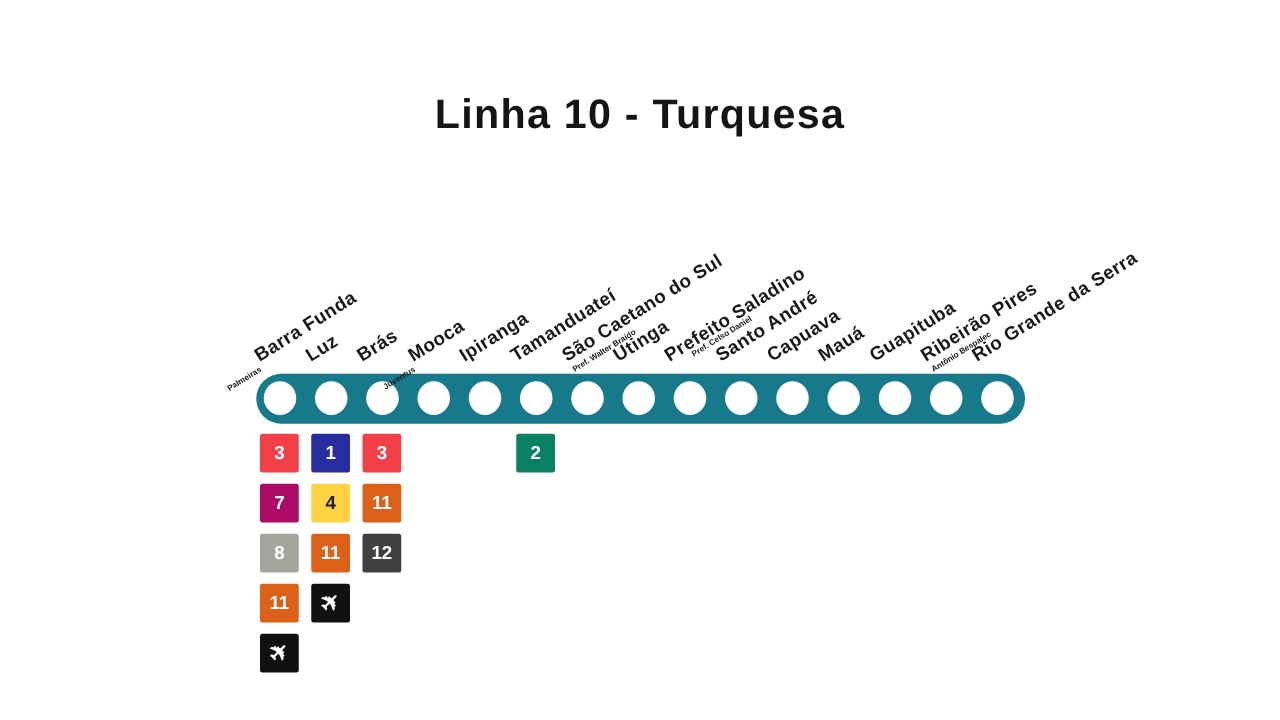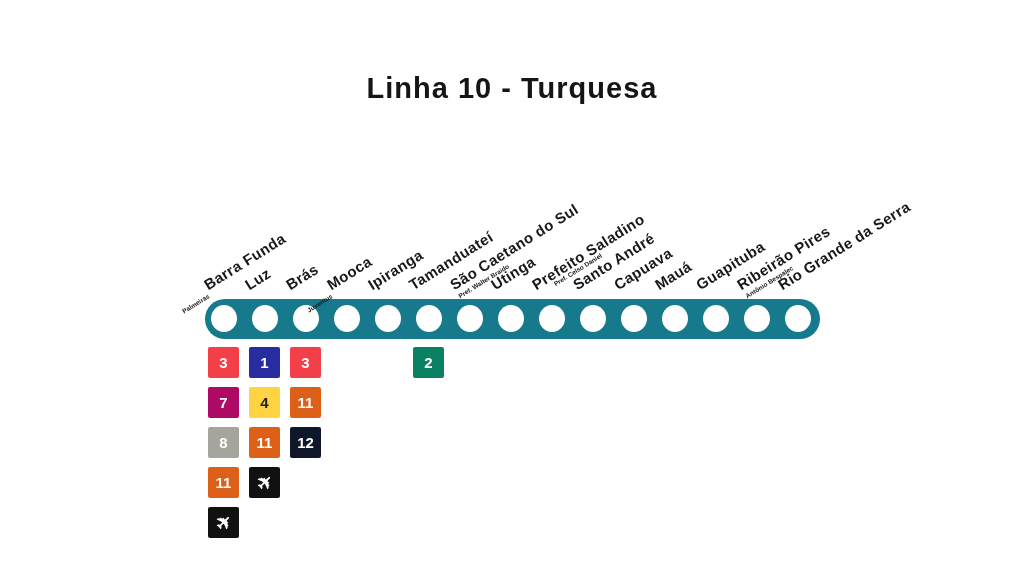--- a/index.html
+++ b/index.html
@@ -8,21 +8,21 @@
     background: #ffffff;
     position: relative;
     overflow: hidden;
     font-family: "Liberation Sans", sans-serif;
   }
   .title {
     position: absolute;
     top: 72px; left: 0; width: 1024px;
     margin: 0;
     text-align: center;
-    font-size: 29px;
+    font-size: 33px;
     font-weight: 700;
     letter-spacing: 1px;
     color: #151515;
   }
   .bar {
     position: absolute;
     left: 205px; top: 299px;
     width: 615px; height: 40px;
     border-radius: 21px;
     background: #17798C;
@@ -95,21 +95,21 @@
       <div class="badge" style="left: 249px; top: 347px; background: rgb(39, 44, 160); color: rgb(255, 255, 255);">1</div>
       <div class="badge" style="left: 249px; top: 387px; background: rgb(255, 211, 66); color: rgb(31, 31, 31);">4</div>
       <div class="badge" style="left: 249px; top: 427px; background: rgb(221, 96, 24); color: rgb(255, 255, 255);">11</div>
       <div class="badge" style="left: 249px; top: 467px; background: rgb(17, 17, 17); color: rgb(255, 255, 255);">
         <span class="plane">✈</span>
       </div>
       <div class="marker" style="left: 293px;"></div>
       <div class="st-label" style="left: 292px;"><span>Brás</span></div>
       <div class="badge" style="left: 290px; top: 347px; background: rgb(242, 63, 72); color: rgb(255, 255, 255);">3</div>
       <div class="badge" style="left: 290px; top: 387px; background: rgb(221, 96, 24); color: rgb(255, 255, 255);">11</div>
-      <div class="badge" style="left: 290px; top: 427px; background: #0f172a; color: rgb(255, 255, 255); text-align: center;">12</div>
+      <div class="badge" style="left: 290px; top: 427px; background: #404040; color: rgb(255, 255, 255); text-align: center;">12</div>
       <div class="marker" style="left: 334px;"></div>
       <div class="st-label" style="left: 333px;"><span>Mooca</span><span class="st-sub sub-prefix">Juventus</span></div>
       <div class="marker" style="left: 375px;"></div>
       <div class="st-label" style="left: 374px;"><span>Ipiranga</span></div>
       <div class="marker" style="left: 416px;"></div>
       <div class="st-label" style="left: 415px;"><span>Tamanduateí</span></div>
       <div class="badge" style="left: 413px; top: 347px; background: rgb(10, 129, 98); color: rgb(255, 255, 255);">2</div>
       <div class="marker" style="left: 457px;"></div>
       <div class="st-label" style="left: 456px;"><span>São Caetano do Sul</span><span class="st-sub sub-below">Pref. Walter Braido</span></div>
       <div class="marker" style="left: 498px;"></div>

